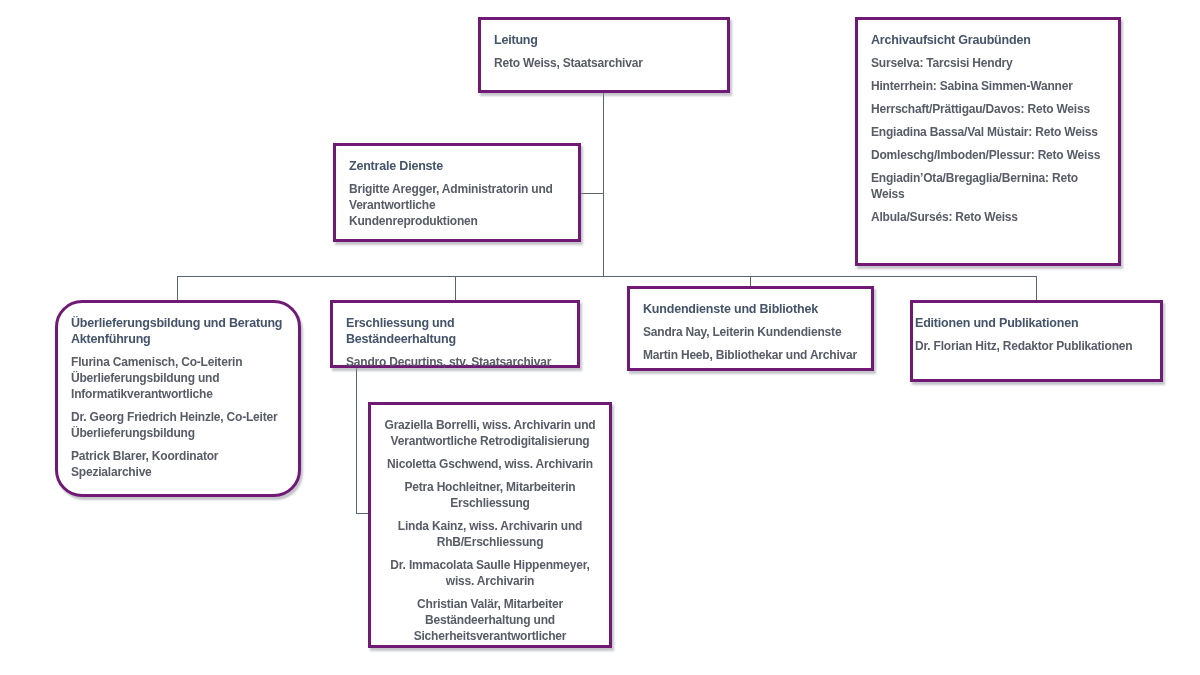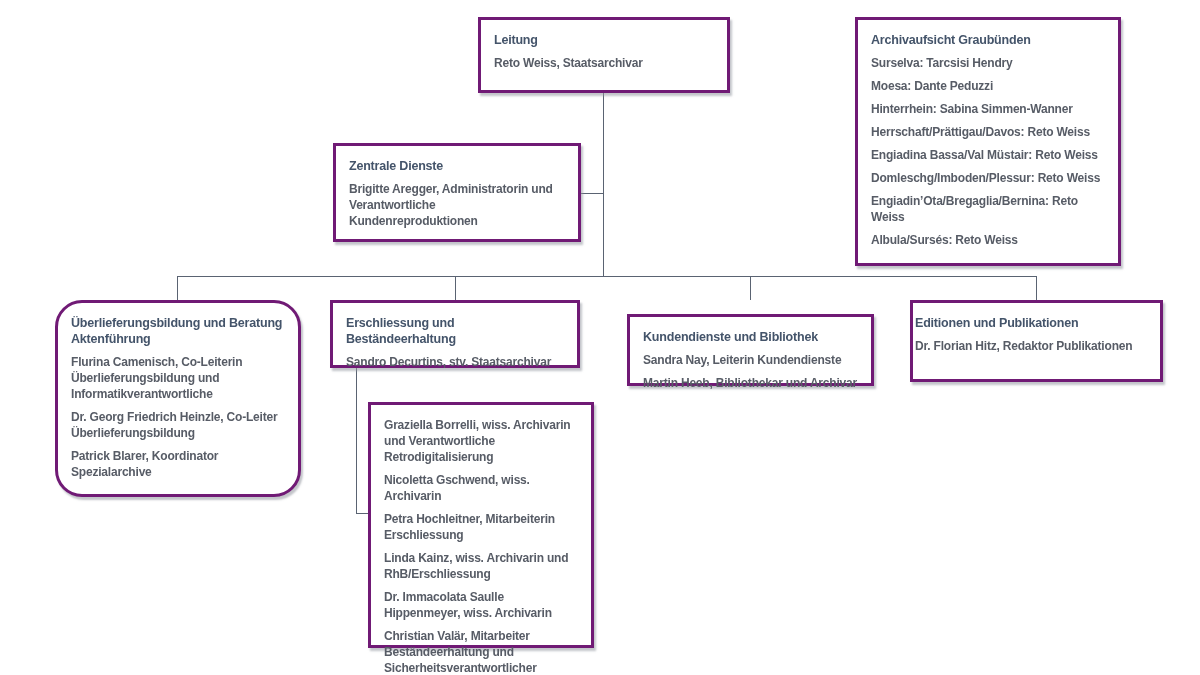--- a/index.html
+++ b/index.html
@@ -61,21 +61,20 @@
   <div class="line" style="left:356px; top:513px; width:12px; height:1px;"></div>
 
   <div class="box" style="left:478px; top:17px; width:252px; height:76px;">
     <div class="box-title">Leitung</div>
     <p class="member">Reto Weiss, Staatsarchivar</p>
   </div>
 
   <div class="box" style="left:855px; top:17px; width:266px; height:249px;">
     <div class="box-title">Archivaufsicht Graubünden</div>
     <p class="member">Surselva: Tarcsisi Hendry</p>
-    <p class="member">Moesa: Dante Peduzzi</p>
     <p class="member">Hinterrhein: Sabina Simmen-Wanner</p>
     <p class="member">Herrschaft/Prättigau/Davos: Reto Weiss</p>
     <p class="member">Engiadina Bassa/Val Müstair: Reto Weiss</p>
     <p class="member">Domleschg/Imboden/Plessur: Reto Weiss</p>
     <p class="member">Engiadin’Ota/Bregaglia/Bernina: Reto Weiss</p>
     <p class="member">Albula/Sursés: Reto Weiss</p>
   </div>
 
   <div class="box" style="left:333px; top:143px; width:248px; height:99px;">
     <div class="box-title">Zentrale Dienste</div>
@@ -87,32 +86,32 @@
     <p class="member">Flurina Camenisch, Co-Leiterin Überlieferungsbildung und Informatikverantwortliche</p>
     <p class="member">Dr. Georg Friedrich Heinzle, Co-Leiter Überlieferungsbildung</p>
     <p class="member">Patrick Blarer, Koordinator Spezialarchive</p>
   </div>
 
   <div class="box" style="left:330px; top:300px; width:250px; height:68px;">
     <div class="box-title">Erschliessung und Beständeerhaltung</div>
     <p class="member">Sandro Decurtins, stv. Staatsarchivar</p>
   </div>
 
-  <div class="box" style="left:627px; top:314px; width:247px; height:72px;">
+  <div class="box" style="left:627px; top:286px; width:247px; height:85px;">
     <div class="box-title">Kundendienste und Bibliothek</div>
     <p class="member">Sandra Nay, Leiterin Kundendienste</p>
     <p class="member">Martin Heeb, Bibliothekar und Archivar</p>
   </div>
 
   <div class="box" style="left:910px; top:300px; width:253px; height:82px; padding-left:2px; padding-right:8px;">
     <div class="box-title">Editionen und Publikationen</div>
     <p class="member">Dr. Florian Hitz, Redaktor Publikationen</p>
   </div>
 
-  <div class="box" style="left:368px; top:402px; width:226px; height:246px;">
+  <div class="box" style="left:368px; top:402px; width:244px; height:246px;text-align:center;">
     <p class="member">Graziella Borrelli, wiss. Archivarin und Verantwortliche Retrodigitalisierung</p>
     <p class="member">Nicoletta Gschwend, wiss. Archivarin</p>
     <p class="member">Petra Hochleitner, Mitarbeiterin Erschliessung</p>
     <p class="member">Linda Kainz, wiss. Archivarin und RhB/Erschliessung</p>
     <p class="member">Dr. Immacolata Saulle Hippenmeyer, wiss. Archivarin</p>
     <p class="member">Christian Valär, Mitarbeiter Beständeerhaltung und Sicherheitsverantwortlicher</p>
   </div>
 
 </div>
 

